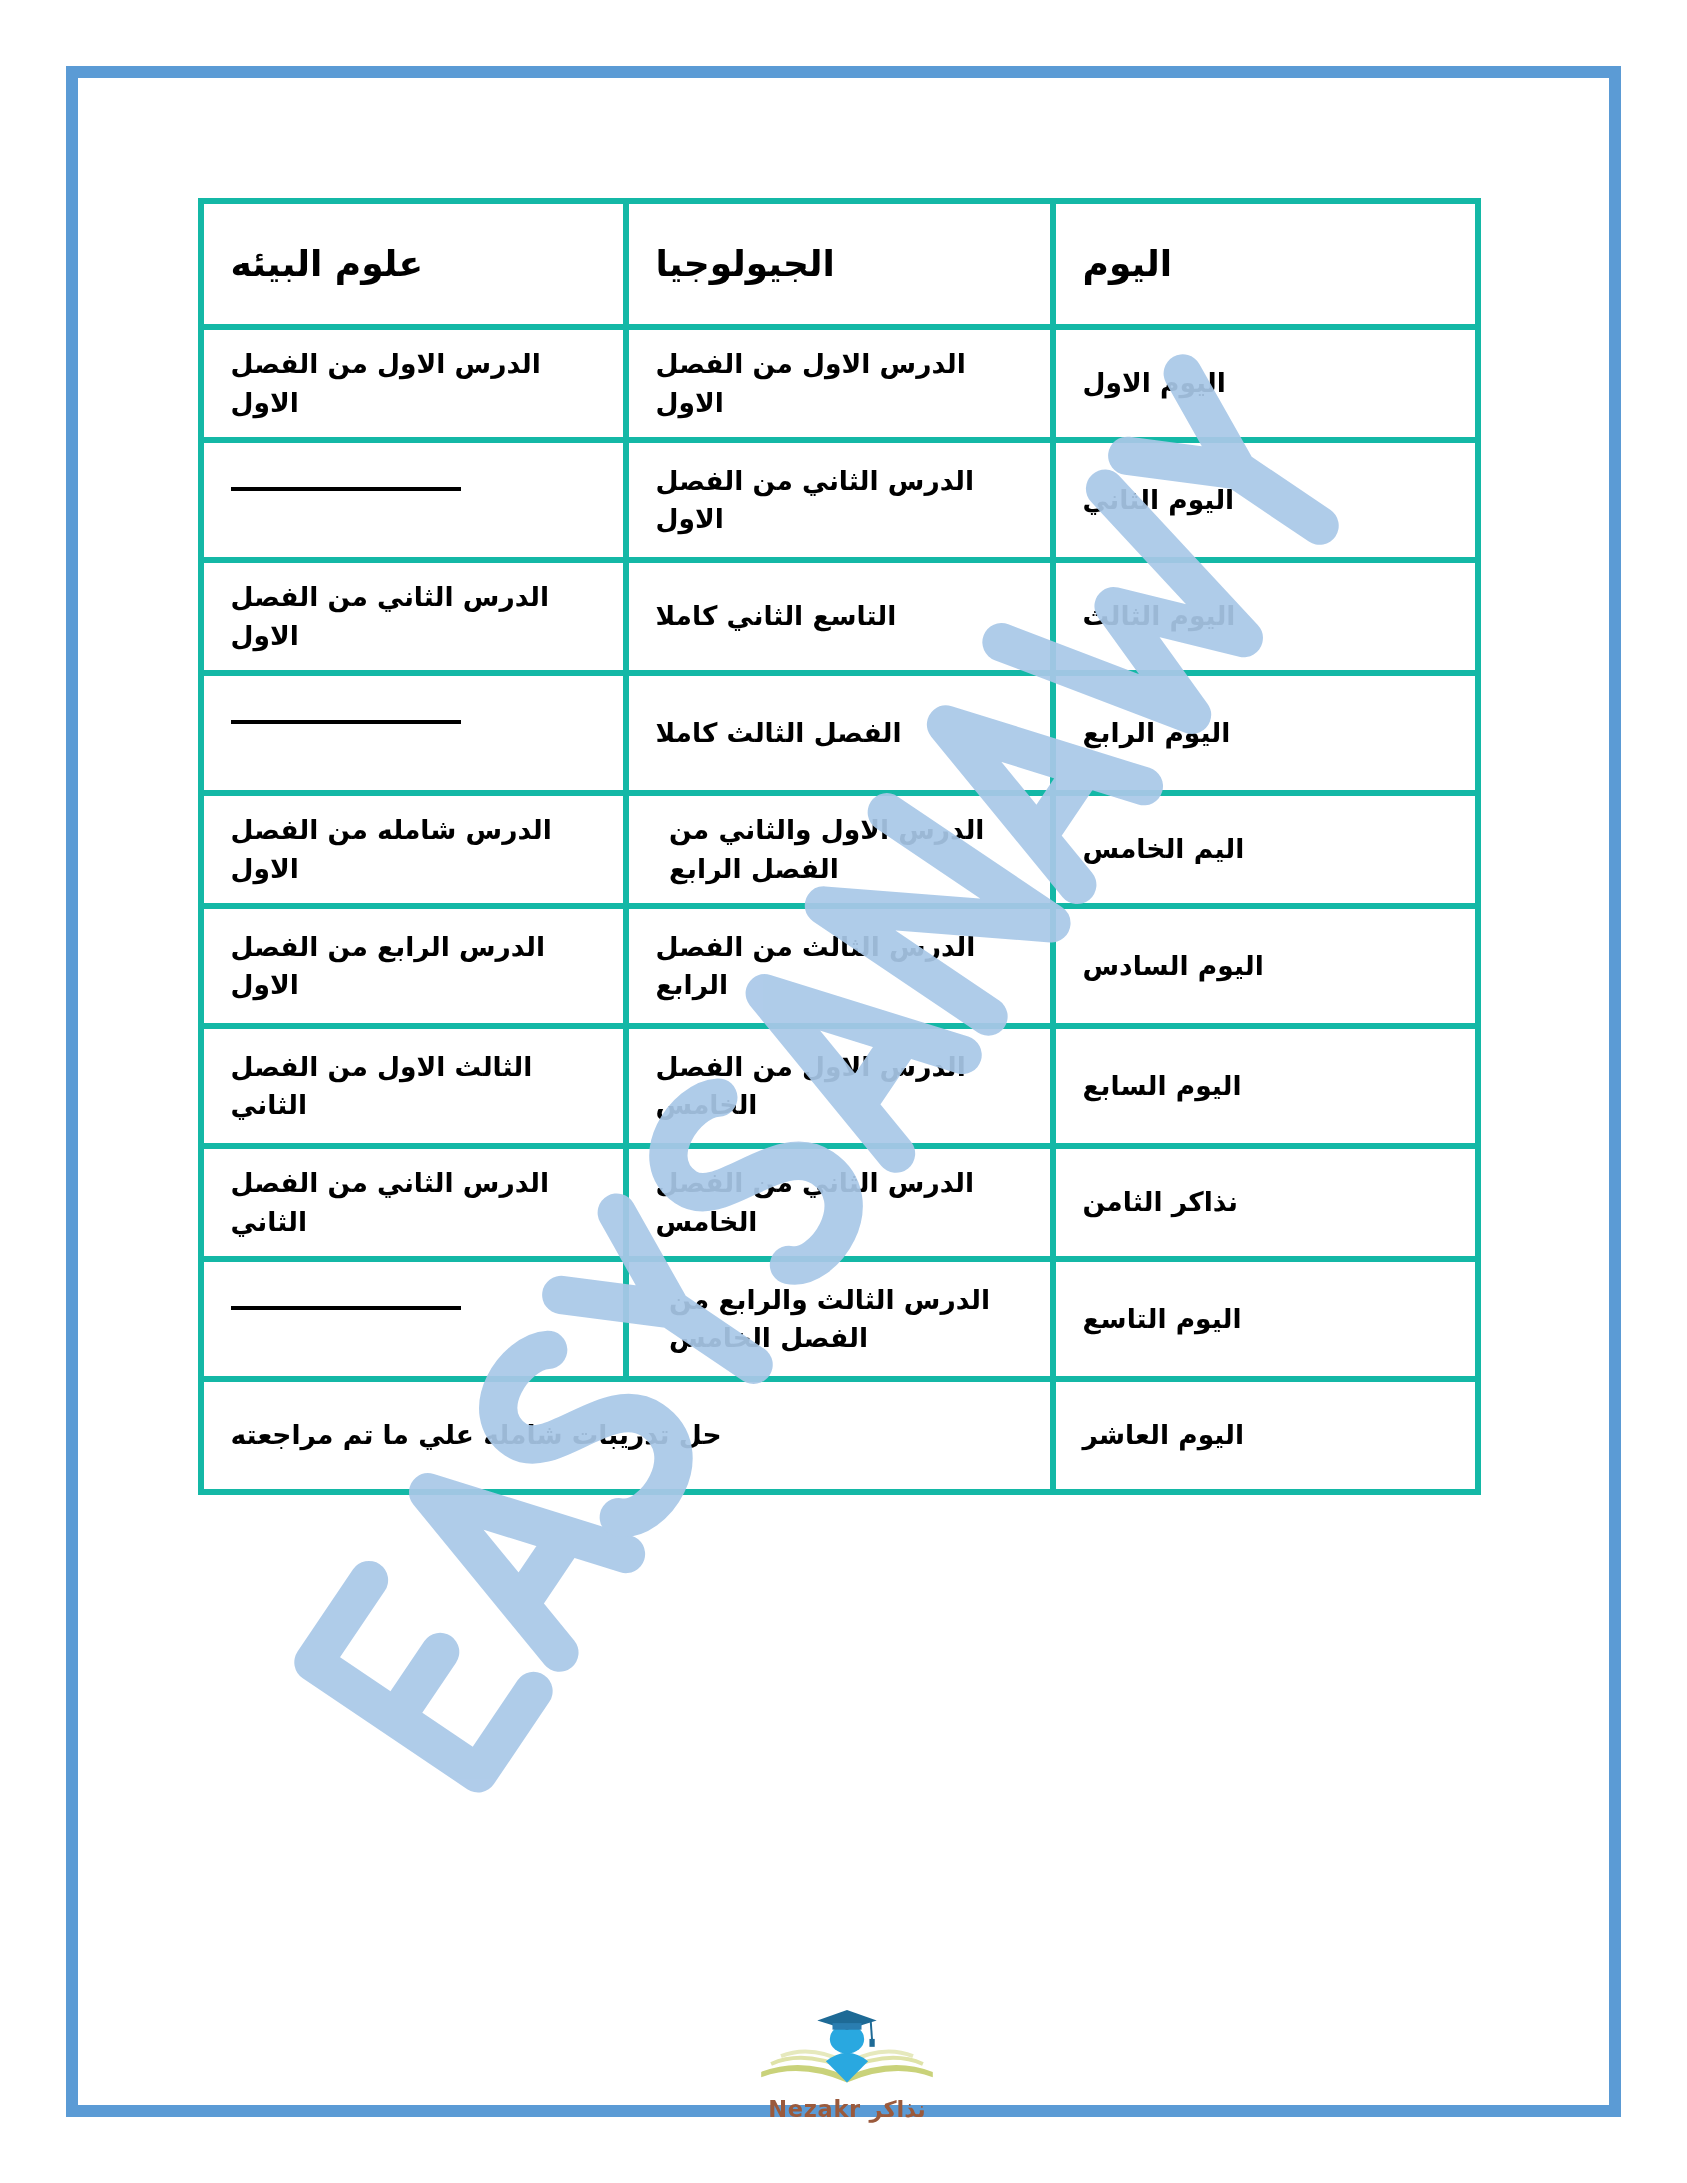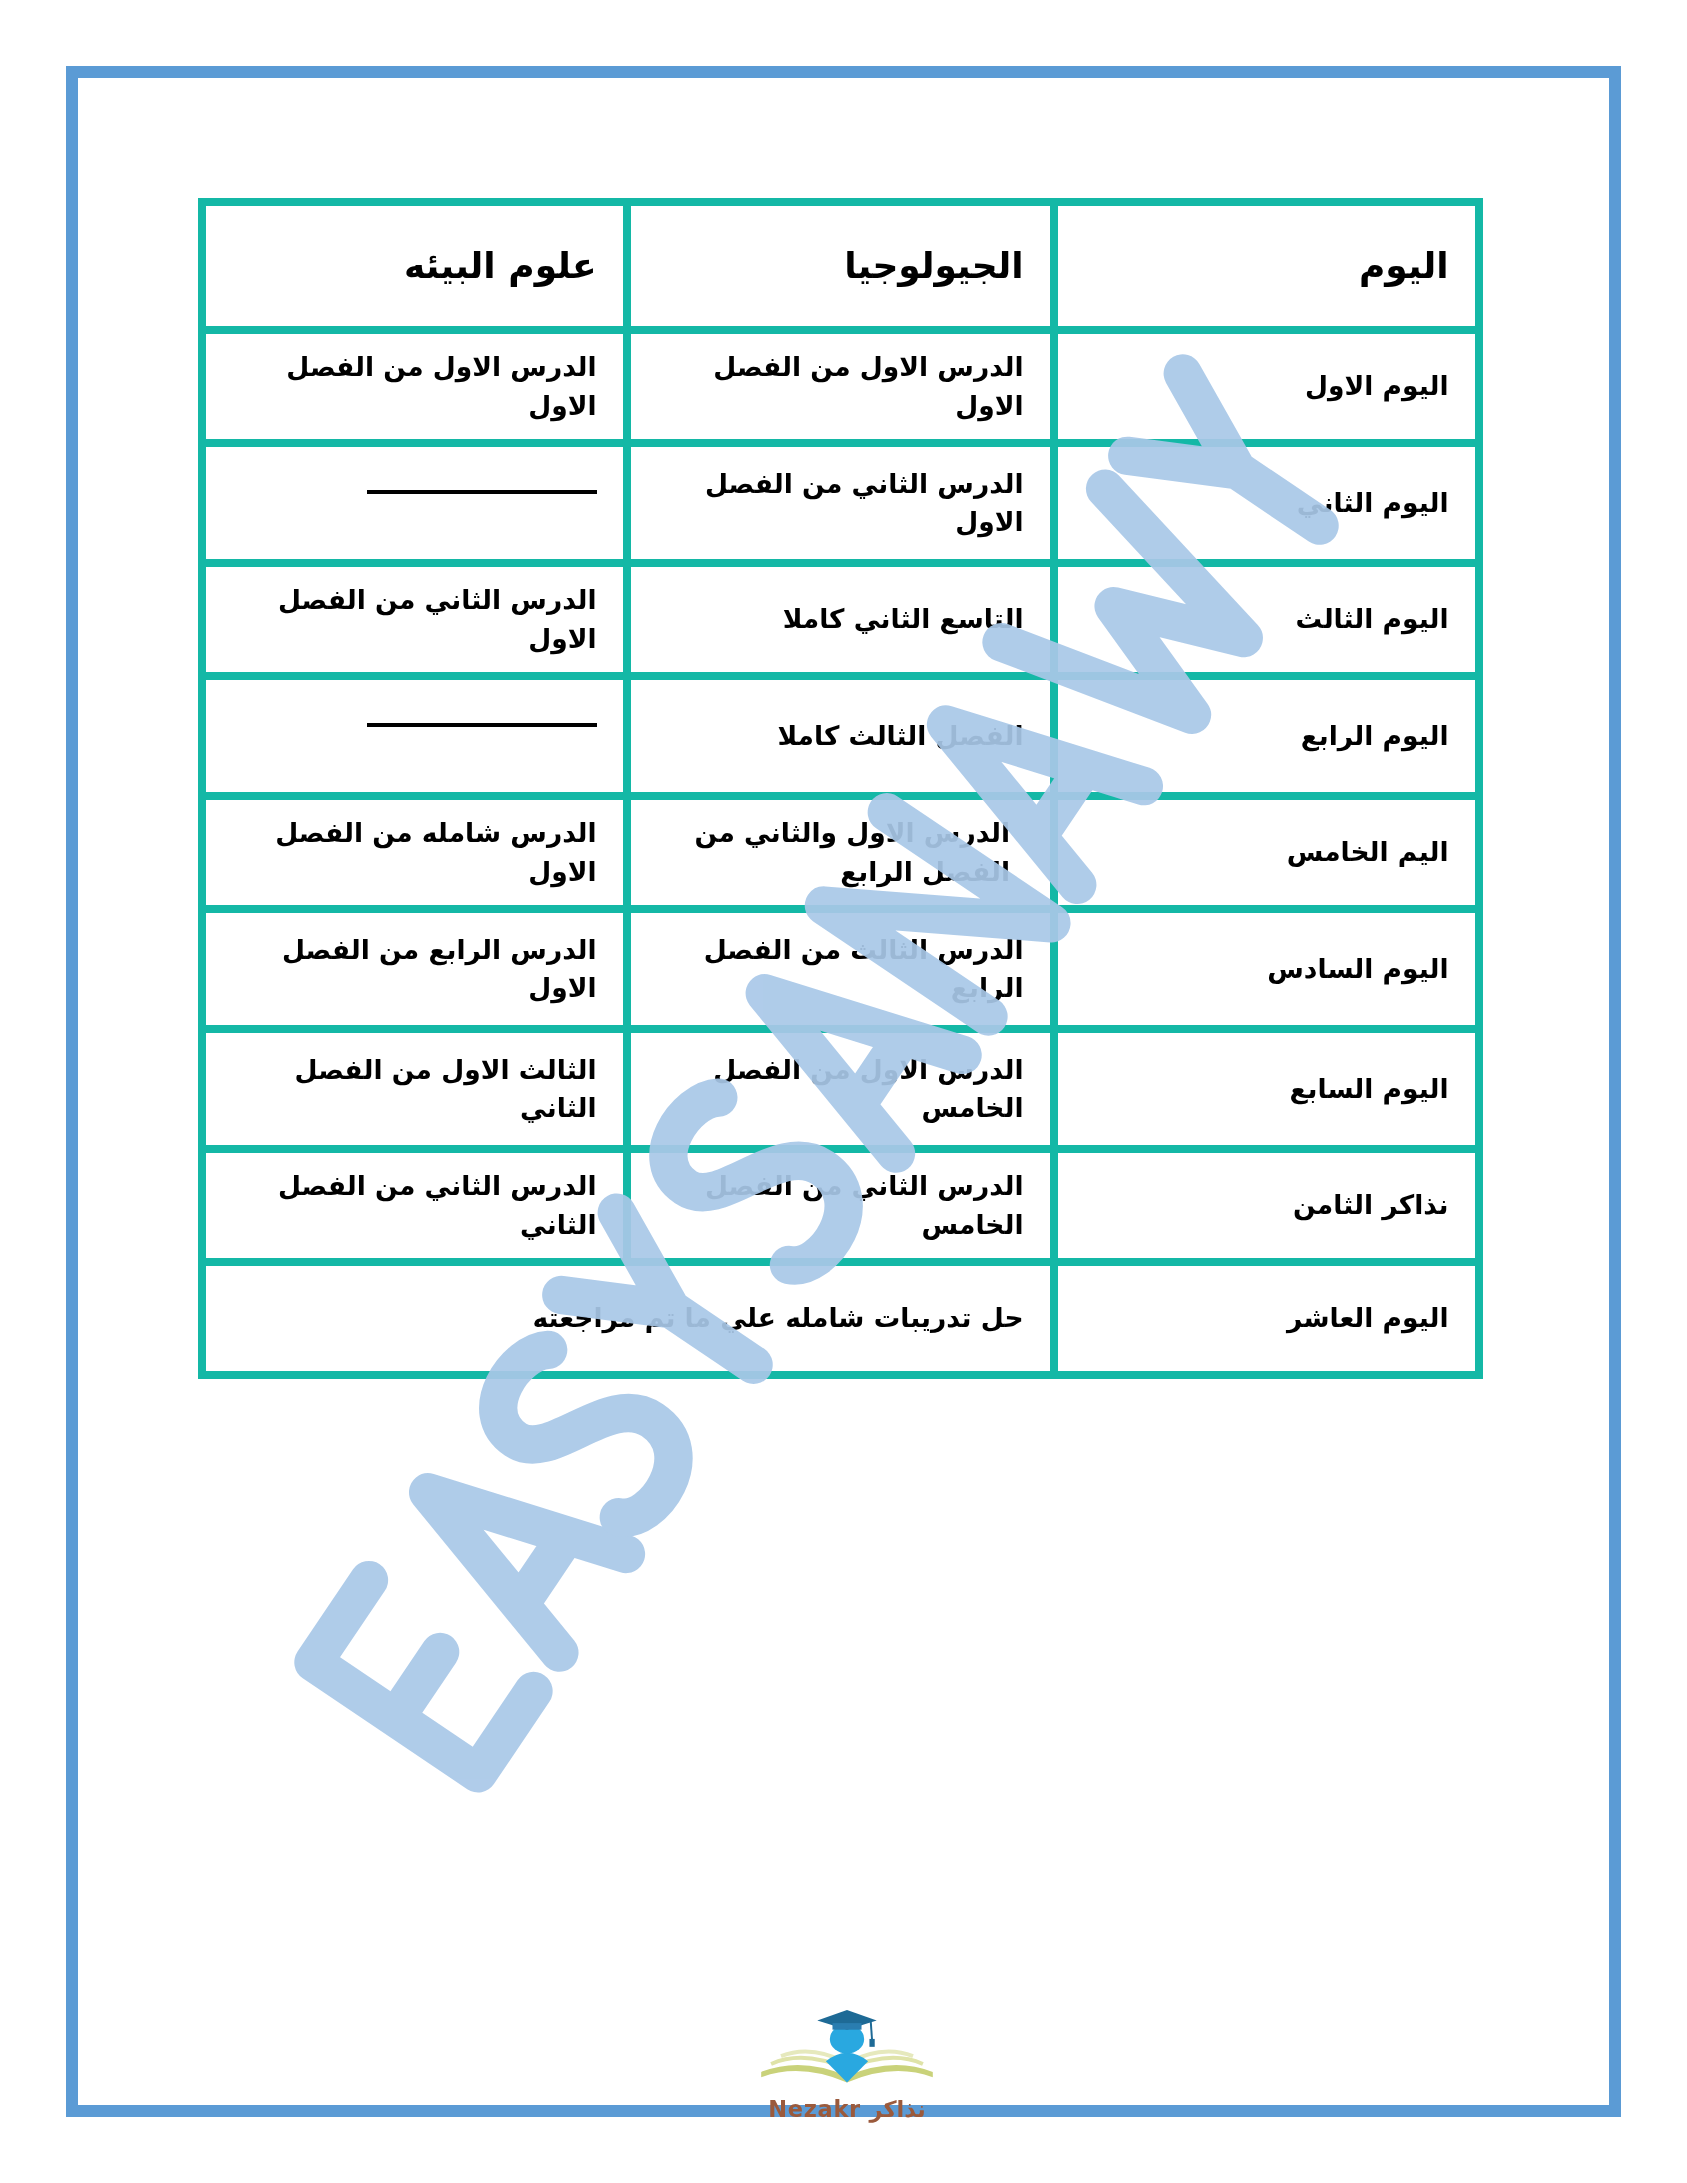--- a/index.html
+++ b/index.html
@@ -27,22 +27,22 @@
       position: absolute;
       left: 198px;
       top: 198px;
       width: 1278px;
       border-collapse: collapse;
       table-layout: fixed;
       direction: rtl;
       z-index: 1;
     }
     .schedule-table td, .schedule-table th {
-      border: 8px solid #14b8a6;
-      text-align: right;
+      border: 6px solid #14b8a6;
+      text-align: left;
       vertical-align: middle;
       color: #000000;
       font-weight: bold;
       padding: 0 26.5px;
       line-height: 1.45;
     }
     .schedule-table th {
       height: 120px;
       font-size: 36px;
     }
@@ -150,20 +150,25 @@
     <td>الدرس الاول من الفصل الخامس</td>
     <td>الثالث الاول من الفصل الثاني</td>
   </tr>
 
   <tr class="row-h-177">
     <td>نذاكر الثامن</td>
     <td>الدرس الثاني من الفصل الخامس</td>
     <td>الدرس الثاني من الفصل الثاني</td>
   </tr>
 
+  <tr class="row-h-187">
+    <td>اليوم التاسع</td>
+    <td style="padding:0 40px;">الدرس الثالث والرابع من الفصل الخامس</td>
+    <td><span class="dash-line"></span></td>
+  </tr>
 
   <tr class="row-h-177">
     <td>اليوم العاشر</td>
     <td colspan="2">حل تدريبات شامله علي ما تم مراجعته</td>
   </tr>
 </tbody>
   </table>
 
 <svg class="watermark" viewBox="0 0 2550 3300" xmlns="http://www.w3.org/2000/svg">
   <g transform="translate(1230 1660) rotate(-56)" fill="none" stroke="#a9c8e8" stroke-width="58" stroke-linecap="round" stroke-linejoin="round" opacity="0.92">

